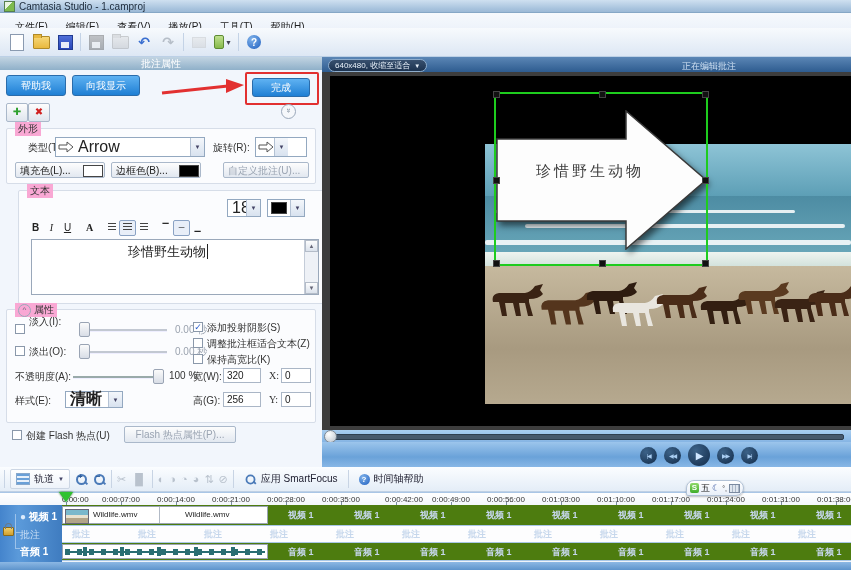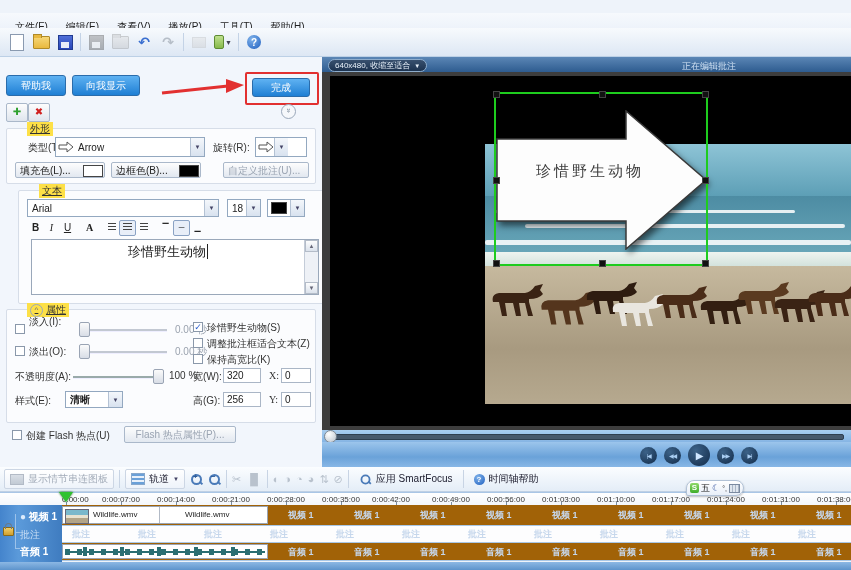--- a/index.html
+++ b/index.html
@@ -28,24 +28,24 @@
   .ic-help{width:14px;height:14px;border-radius:50%;background:radial-gradient(circle at 35% 30%,#7fb2ea,#1f5fc0);color:#fff;font-size:10px;font-weight:bold;display:flex;align-items:center;justify-content:center;}
 
   
   #callout-panel{left:0;top:57px;width:322px;height:410px;background:#f2f6fc;border-right:1px solid #c4d2e4;}
   #panel-header{left:0;top:0;width:322px;height:13px;background:linear-gradient(#c2d4e2,#8fb0c9);color:#fff;text-align:center;font-size:10px;line-height:13px;}
   .blue-btn{position:absolute;background:linear-gradient(#5fb2f2,#1f7fd4);border:1px solid #2a6cab;border-radius:3px;color:#fff;text-align:center;font-size:10px;}
   #red-highlight{left:245px;top:15px;width:70px;height:29px;border:2px solid #e23030;border-radius:2px;}
   .sq-btn{position:absolute;width:20px;height:17px;background:linear-gradient(#fdfdfd,#dfe5ee);border:1px solid #aab8ca;border-radius:2px;text-align:center;line-height:15px;font-weight:bold;}
   #collapse-circle{left:281px;top:47px;width:13px;height:13px;border:1px solid #9aa8ba;border-radius:50%;background:#f6f8fb;color:#6a7a8c;font-size:8px;text-align:center;line-height:11px;}
   .grp{position:absolute;border:1px solid #d6dde8;border-radius:2px;background:#fbfcfe;}
-  .grp-legend{position:absolute;top:-7px;left:20px;background:#fde047;padding:0 3px;font-size:10px;color:#333;text-decoration:underline;}
+  .grp-legend{position:absolute;top:-7px;left:8px;background:#f9a8d4;padding:0 3px;font-size:10px;color:#333;}
   .lbl{position:absolute;font-size:10px;color:#333;white-space:nowrap;}
   .combo{position:absolute;background:#fff;border:1px solid #93a8c0;display:flex;align-items:center;box-sizing:border-box;}
-  .combo .cb-txt{flex:1;padding-left:4px;font-size:10px;white-space:nowrap;overflow:hidden;}
+  .combo .cb-txt{flex:1;padding-left:4px;font-size:16px;white-space:nowrap;overflow:hidden;}
   .combo .cb-arrow{width:13px;align-self:stretch;background:linear-gradient(#f4f7fb,#d8e2ef);border-left:1px solid #b4c2d4;color:#446;font-size:6px;display:flex;align-items:center;justify-content:center;}
   .mini-arrow-shape{flex:0 0 16px;height:12px;margin-left:2px;}
   .sm-btn{position:absolute;background:linear-gradient(#fdfdfd,#e2e8f0);border:1px solid #aab8ca;border-radius:2px;font-size:10px;text-align:left;padding:1px 4px;box-sizing:border-box;color:#222;white-space:nowrap;}
   .sm-btn.disabled{color:#9aa4b2;}
   .swatch{position:absolute;border:1px solid #444;}
   .fmt-btn{position:absolute;width:15px;height:14px;background:transparent;border:1px solid transparent;text-align:center;line-height:13px;font-size:10px;color:#222;}
   .fmt-btn.pressed{border:1px solid #8aa2c4;background:#e8eef8;border-radius:2px;}
   .bars{display:inline-block;width:9px;height:8px;}
   #callout-textarea{left:12px;top:48px;width:288px;height:56px;background:#fff;border:1px solid #9aa8ba;box-sizing:border-box;}
   #ta-text{position:absolute;left:0;top:3px;width:272px;text-align:center;font-size:13px;color:#222;}
@@ -103,21 +103,21 @@
 
   
   #tracks{left:0;top:505px;width:851px;height:57px;background:#fff;}
   #track-header{position:absolute;left:0;top:0;width:62px;height:57px;background:linear-gradient(90deg,#4484cc,#5b9ada 30%,#3f7cc0);border-right:1px solid #2e68aa;}
   .th-label{position:absolute;left:20px;font-size:10px;font-weight:bold;color:#fff;white-space:nowrap;}
   .th-dim{color:#c8ddf4;font-weight:normal;}
   .tree{position:absolute;left:15px;top:9px;width:1px;height:34px;background:#9cc2ea;}
   .tree-stub{position:absolute;left:15px;width:5px;height:1px;background:#9cc2ea;}
   .lock{position:absolute;left:3px;top:22px;width:9px;height:7px;background:linear-gradient(#f2cf6a,#cf9f2e);border:1px solid #8a6a1a;border-radius:1px;}
   .lock::before{content:"";position:absolute;left:1px;top:-5px;width:5px;height:5px;border:1.5px solid #6a7a8a;border-bottom:none;border-radius:4px 4px 0 0;}
-  .trow{position:absolute;left:62px;width:789px;background:#a16207;overflow:hidden;}
+  .trow{position:absolute;left:62px;width:789px;background:#4d7c0f;overflow:hidden;}
   #video-track-row{top:0;height:20px;border-bottom:1px solid #a9c7e6;}
   #callout-track-row{top:21px;height:16px;border-bottom:1px solid #a9c7e6;background:#fdfdfe;}
   #audio-track-row{top:38px;height:17px;border-bottom:1px solid #a9c7e6;}
   #extra-track-row{top:56px;height:1px;background:#eef3f9;}
   .wm{position:absolute;top:50%;transform:translateY(-50%);font-size:9px;font-weight:bold;color:#c6d7ec;white-space:nowrap;}
   .clip{position:absolute;left:0;top:1px;background:#fff;border:1px solid #9aa4b2;box-sizing:border-box;}
   #video-clip{width:206px;height:18px;}
   #clip-divider{position:absolute;left:96px;top:0;width:1px;height:100%;background:#b2bac6;}
   .clip-label{position:absolute;top:3px;font-size:8px;color:#222;white-space:nowrap;}
   #clip-thumb{position:absolute;left:2px;top:2px;width:22px;height:13px;background:linear-gradient(#7ab8cc 0 38%,#e8e2d0 38% 58%,#b2a488 58% 100%);border:1px solid #667;}
@@ -135,20 +135,24 @@
   #ime-wubi{font-size:9px;color:#111;}
   #ime-moon{font-size:9px;color:#2a4a9a;line-height:8px;}
   #ime-punct{font-size:7px;color:#333;}
   #ime-kb{width:10px;height:7px;border:1px solid #7a8aa0;background:repeating-linear-gradient(90deg,#dfe6ee 0 2px,#aab6c6 2px 3px);}
 </style>
 </head>
 <body>
 
 <div id="app">
 
+  <div id="title-bar" class="abs">
+    <span class="app-ic"></span>
+    <span id="title-text">Camtasia Studio - 1.camproj</span>
+  </div>
 
   <div id="menu-bar" class="abs">
       <span class="menu-item">文件(F)</span>
       <span class="menu-item">编辑(E)</span>
       <span class="menu-item">查看(V)</span>
       <span class="menu-item">播放(P)</span>
       <span class="menu-item">工具(T)</span>
       <span class="menu-item">帮助(H)</span>
     </div>
 
@@ -183,20 +187,21 @@
         <span class="ic-share"></span>
         <span class="ic-drop">▼</span>
       </span>
     <span class="tb-sep"></span>
     <span class="tbi">
         <span class="ic-help">?</span>
       </span>
   </div>
 
   <div id="callout-panel" class="abs">
+    <div id="panel-header" class="abs">批注属性</div>
 
     <div class="blue-btn" style="left:6px;top:18px;width:58px;height:19px;line-height:19px;">帮助我</div>
     <div class="blue-btn" style="left:72px;top:18px;width:66px;height:19px;line-height:19px;">向我显示</div>
     <div class="blue-btn" style="left:252px;top:21px;width:56px;height:17px;line-height:17px;">完成</div>
     <div id="red-highlight" class="abs"></div>
     <svg class="abs" style="left:160px;top:20px;" width="84" height="22">
       <line x1="2" y1="16" x2="68" y2="9" stroke="#e23030" stroke-width="3"></line>
       <polygon points="66,2 84,8 66,16" fill="#e23030"></polygon>
     </svg>
 
@@ -223,24 +228,20 @@
       </div>
       <div class="sm-btn" style="left:8px;top:33px;width:90px;height:16px;">填充色(L)...</div>
       <div class="swatch" style="left:76px;top:36px;width:18px;height:10px;background:#ffffff;"></div>
       <div class="sm-btn" style="left:104px;top:33px;width:90px;height:16px;">边框色(B)...</div>
       <div class="swatch" style="left:172px;top:36px;width:18px;height:10px;background:#000000;"></div>
       <div class="sm-btn disabled" style="left:216px;top:33px;width:86px;height:16px;">自定义批注(U)...</div>
     </div>
 
     <div class="grp" style="left:6px;top:133px;width:308px;height:112px;margin-left:12px;">
       <span class="grp-legend">文本</span>
-      <div class="combo" style="left:8px;top:8px;width:192px;height:18px;">
-        <span class="cb-txt">Arial</span>
-        <span class="cb-arrow">▼</span>
-      </div>
       <div class="combo" style="left:208px;top:8px;width:34px;height:18px;">
         <span class="cb-txt">18</span>
         <span class="cb-arrow">▼</span>
       </div>
       <div class="combo" style="left:248px;top:8px;width:38px;height:18px;">
         <span style="flex:1;height:10px;background:#000;margin:0 3px;border:1px solid #444;"></span>
         <span class="cb-arrow">▼</span>
       </div>
       <div class="fmt-btn" style="left:8px;top:29px;font-weight:bold;">B</div>
       <div class="fmt-btn" style="left:24px;top:29px;font-style:italic;font-family:'Liberation Serif',serif;">I</div>
@@ -279,21 +280,21 @@
       <span class="lbl" style="left:8px;top:60px;">不透明度(A):</span>
       <div class="slider-track" style="left:66px;top:66px;width:88px;background:#9aa;"></div>
       <div class="slider-thumb" style="left:146px;top:59px;"></div>
       <span class="lbl" style="left:162px;top:60px;">100 %</span>
       <span class="lbl" style="left:8px;top:84px;">样式(E):</span>
       <div class="combo" style="left:58px;top:81px;width:58px;height:17px;">
         <span class="cb-txt" style="font-weight:bold;">清晰</span>
         <span class="cb-arrow">▼</span>
       </div>
       <div class="chk" style="left:186px;top:12px;"><span>✓</span></div>
-      <span class="lbl" style="left:200px;top:11px;">珍惜野生动物(S)</span>
+      <span class="lbl" style="left:200px;top:11px;">添加投射阴影(S)</span>
       <div class="chk" style="left:186px;top:28px;"></div>
       <span class="lbl" style="left:200px;top:27px;">调整批注框适合文本(Z)</span>
       <div class="chk" style="left:186px;top:44px;"></div>
       <span class="lbl" style="left:200px;top:43px;">保持高宽比(K)</span>
       <span class="lbl" style="left:186px;top:60px;">宽(W):</span>
       <div class="num-input" style="left:216px;top:58px;width:38px;height:15px;">320</div>
       <span class="lbl" style="left:262px;top:60px;font-family:'Liberation Serif',serif;">X:</span>
       <div class="num-input" style="left:274px;top:58px;width:30px;height:15px;">0</div>
       <span class="lbl" style="left:186px;top:84px;">高(G):</span>
       <div class="num-input" style="left:216px;top:82px;width:38px;height:15px;">256</div>
@@ -366,24 +367,20 @@
     <div id="playback-controls">
         <div class="pb">|◀</div>
         <div class="pb">◀◀</div>
         <div class="pb pb-big">▶</div>
         <div class="pb">▶▶</div>
         <div class="pb">▶|</div>
       </div>
   </div>
 
   <div id="tl-toolbar" class="abs">
-    <div class="tlb disabled">
-      <span class="grid-ic"></span>
-      <span>显示情节串连图板</span>
-    </div>
     <span class="tl-sep"></span>
     <div class="tlb">
       <span class="track-ic"></span>
       <span>轨道</span>
       <span style="font-size:6px;color:#446;">▼</span>
     </div>
     <div class="mag">
         <span>+</span>
       </div>
     <div class="mag">
@@ -418,21 +415,21 @@
       <span class="rlabel" style="left: 121px; transform: translateX(-50%);">0:00:07:00</span>
       <i class="tick" style="left: 176px;"></i>
       <span class="rlabel" style="left: 176px; transform: translateX(-50%);">0:00:14:00</span>
       <i class="tick" style="left: 231px;"></i>
       <span class="rlabel" style="left: 231px; transform: translateX(-50%);">0:00:21:00</span>
       <i class="tick" style="left: 286px;"></i>
       <span class="rlabel" style="left: 286px; transform: translateX(-50%);">0:00:28:00</span>
       <i class="tick" style="left: 341px;"></i>
       <span class="rlabel" style="left: 341px; transform: translateX(-50%);">0:00:35:00</span>
       <i class="tick" style="left: 396px;"></i>
-      <span class="rlabel" style="left: 391px; transform: translateX(-50%);">0:00:42:00</span>
+      <span class="rlabel" style="left: 404px; transform: translateX(-50%);">0:00:42:00</span>
       <i class="tick" style="left: 451px;"></i>
       <span class="rlabel" style="left: 451px; transform: translateX(-50%);">0:00:49:00</span>
       <i class="tick" style="left: 506px;"></i>
       <span class="rlabel" style="left: 506px; transform: translateX(-50%);">0:00:56:00</span>
       <i class="tick" style="left: 561px;"></i>
       <span class="rlabel" style="left: 561px; transform: translateX(-50%);">0:01:03:00</span>
       <i class="tick" style="left: 616px;"></i>
       <span class="rlabel" style="left: 616px; transform: translateX(-50%);">0:01:10:00</span>
       <i class="tick" style="left: 671px;"></i>
       <span class="rlabel" style="left: 671px; transform: translateX(-50%);">0:01:17:00</span>

